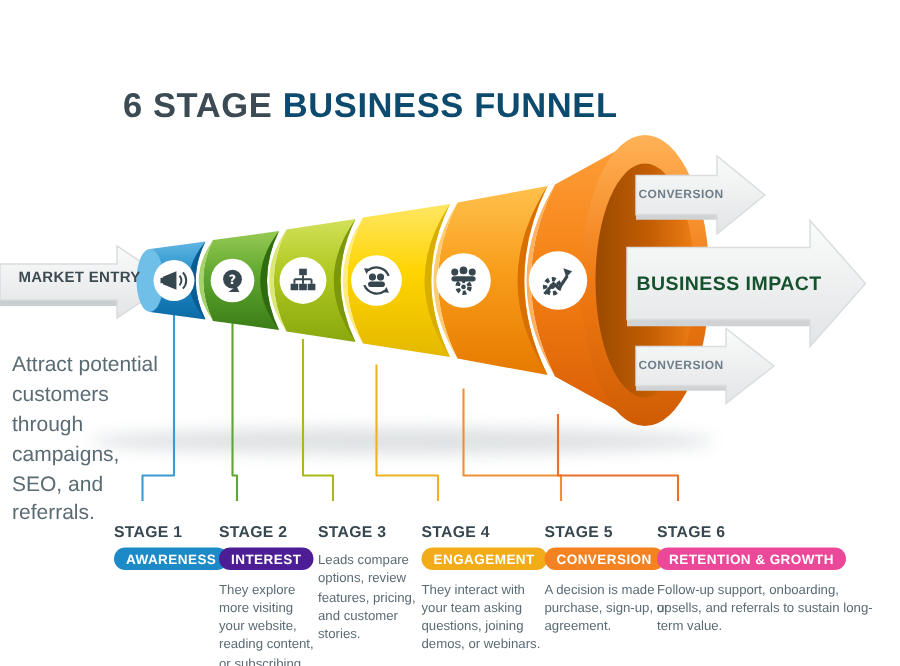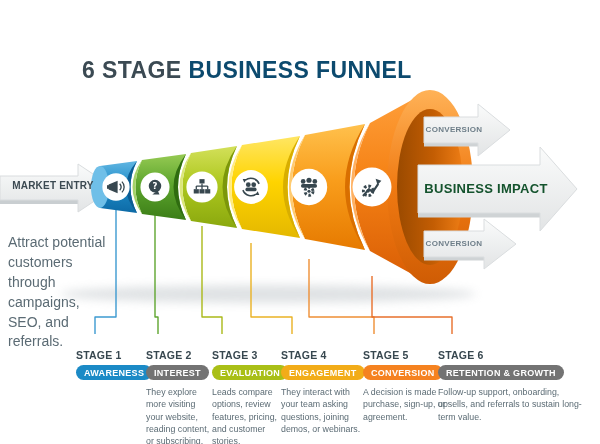--- a/index.html
+++ b/index.html
@@ -217,37 +217,36 @@
   <div class="abs out-label out-small" style="left:424px;top:125px">CONVERSION</div>
   <div class="abs out-label out-big">BUSINESS IMPACT</div>
   <div class="abs out-label out-small" style="left:424px;top:239px">CONVERSION</div>
 
   <div class="abs stage" style="left:76px;width:84px">
     <div class="stage-label">STAGE 1</div>
     <div class="stage-badge" style="background: rgb(27, 138, 198);">AWARENESS</div>
   </div>
   <div class="abs stage" style="left:146px;width:68px">
     <div class="stage-label">STAGE 2</div>
-    <div class="stage-badge" style="background: #737373;">INTEREST</div>
+    <div class="stage-badge" style="background: #4c1d95;">INTEREST</div>
     <div class="stage-desc">They explore more visiting your website, reading content, or subscribing.</div>
   </div>
   <div class="abs stage" style="left:212px;width:76px">
     <div class="stage-label">STAGE 3</div>
-    <div class="stage-badge" style="background: rgb(169, 191, 23);">EVALUATION</div>
     <div class="stage-desc">Leads compare options, review features, pricing, and customer stories.</div>
   </div>
   <div class="abs stage" style="left:281px;width:86px">
     <div class="stage-label">STAGE 4</div>
     <div class="stage-badge" style="background: rgb(242, 172, 24);">ENGAGEMENT</div>
     <div class="stage-desc">They interact with your team asking questions, joining demos, or webinars.</div>
   </div>
   <div class="abs stage" style="left:363px;width:84px">
     <div class="stage-label">STAGE 5</div>
     <div class="stage-badge" style="background: rgb(245, 130, 32);">CONVERSION</div>
     <div class="stage-desc">A decision is made purchase, sign-up, or agreement.</div>
   </div>
   <div class="abs stage" style="left:438px;width:152px">
     <div class="stage-label">STAGE 6</div>
-    <div class="stage-badge" style="background: #737373;">RETENTION &amp; GROWTH</div>
+    <div class="stage-badge" style="background: #ec4899;">RETENTION &amp; GROWTH</div>
     <div class="stage-desc">Follow-up support, onboarding, upsells, and referrals to sustain long-term value.</div>
   </div>
 
 </div>
 
 </body></html>

